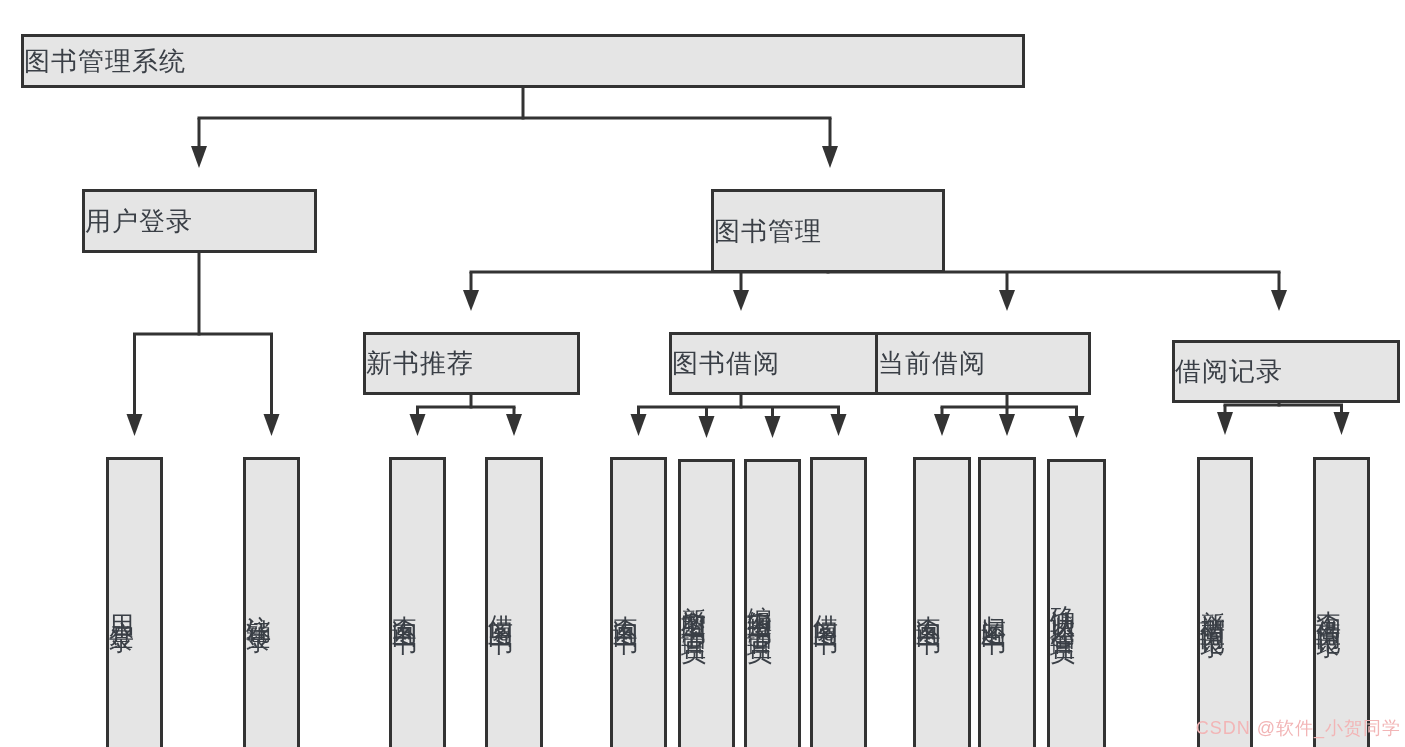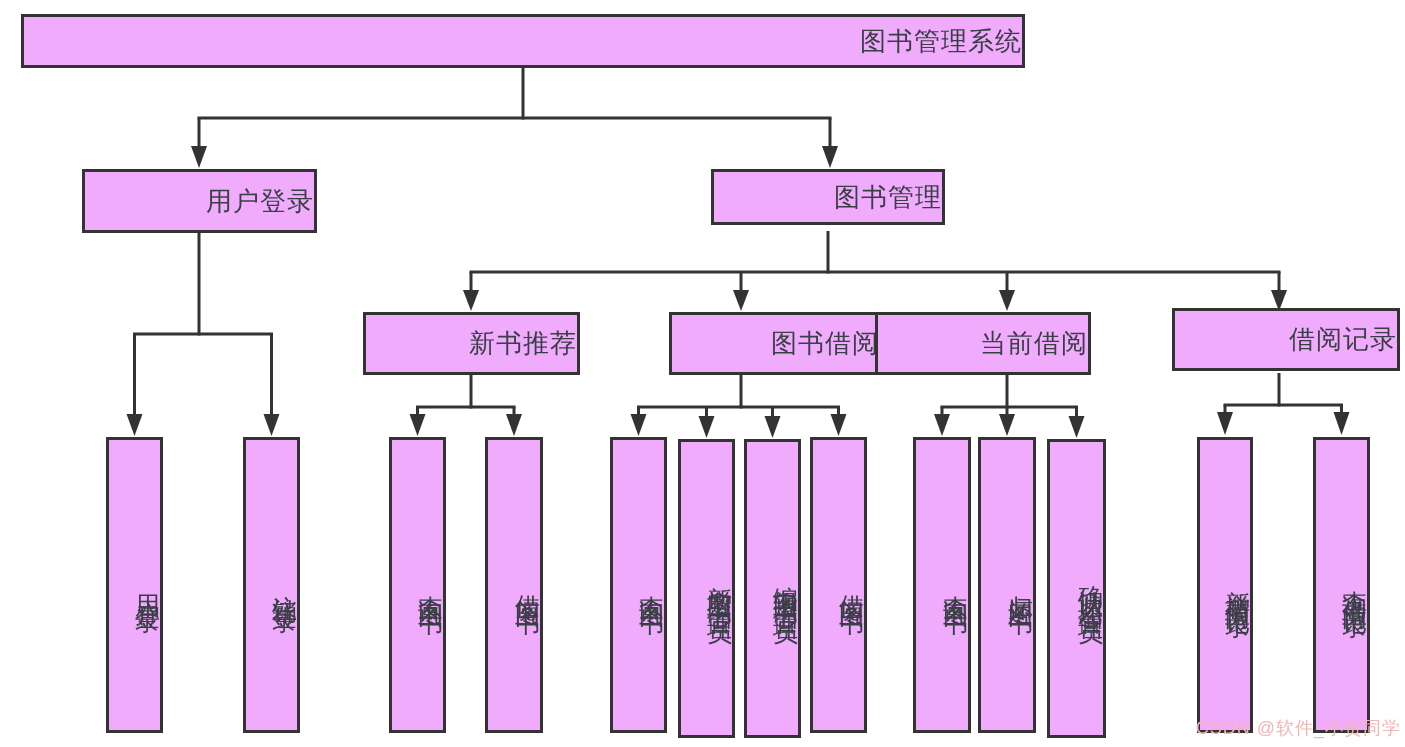--- a/index.html
+++ b/index.html
@@ -13,26 +13,27 @@
     position:relative;
     width:1405px;height:747px;
     background:var(--bg);
     overflow:hidden;
     font-family:"Liberation Sans","DejaVu Sans",sans-serif;
   }
   .connectors{position:absolute;left:0;top:0;z-index:0;}
   .node{
     position:absolute;
     box-sizing:border-box;
-    background:#f0abfc;
+    background:#e5e5e5;
     border:3px solid var(--line);
     display:flex;
     align-items:center;
-    justify-content:flex-end;
+    justify-content:flex-start;
     z-index:1;
+    margin-top:20px;
   }
   .hlabel{
     font-size:26px;
     color:var(--text);
     white-space:nowrap;
     letter-spacing:1px;
   }
   .vlabel{
     writing-mode:vertical-rl;
     text-orientation:mixed;
@@ -124,34 +125,34 @@
     </g>
   </svg>
 
   <div class="node" style="left:21px;top:14px;width:1004px;height:54px;">
     <span class="hlabel">图书管理系统</span>
   </div>
 
   <div class="node" style="left:82px;top:169px;width:235px;height:64px;">
     <span class="hlabel">用户登录</span>
   </div>
-  <div class="node" style="left:711px;top:169px;width:234px;height:56px;padding-left:40px;">
+  <div class="node" style="left:711px;top:169px;width:234px;height:84px;">
     <span class="hlabel">图书管理</span>
   </div>
 
   <div class="node" style="left:363px;top:312px;width:217px;height:63px;">
     <span class="hlabel">新书推荐</span>
   </div>
   <div class="node" style="left:669px;top:312px;width:213px;height:63px;">
     <span class="hlabel">图书借阅</span>
   </div>
   <div class="node" style="left:875px;top:312px;width:216px;height:63px;">
     <span class="hlabel">当前借阅</span>
   </div>
-  <div class="node" style="left:1172px;top:308px;width:228px;height:63px;">
+  <div class="node" style="left:1172px;top:320px;width:228px;height:63px;">
     <span class="hlabel">借阅记录</span>
   </div>
 
   <div class="node" style="left:106px;top:437px;width:57px;height:296px;">
     <span class="vlabel">用户登录</span>
   </div>
   <div class="node" style="left:243px;top:437px;width:57px;height:296px;">
     <span class="vlabel">注销登录</span>
   </div>
 

